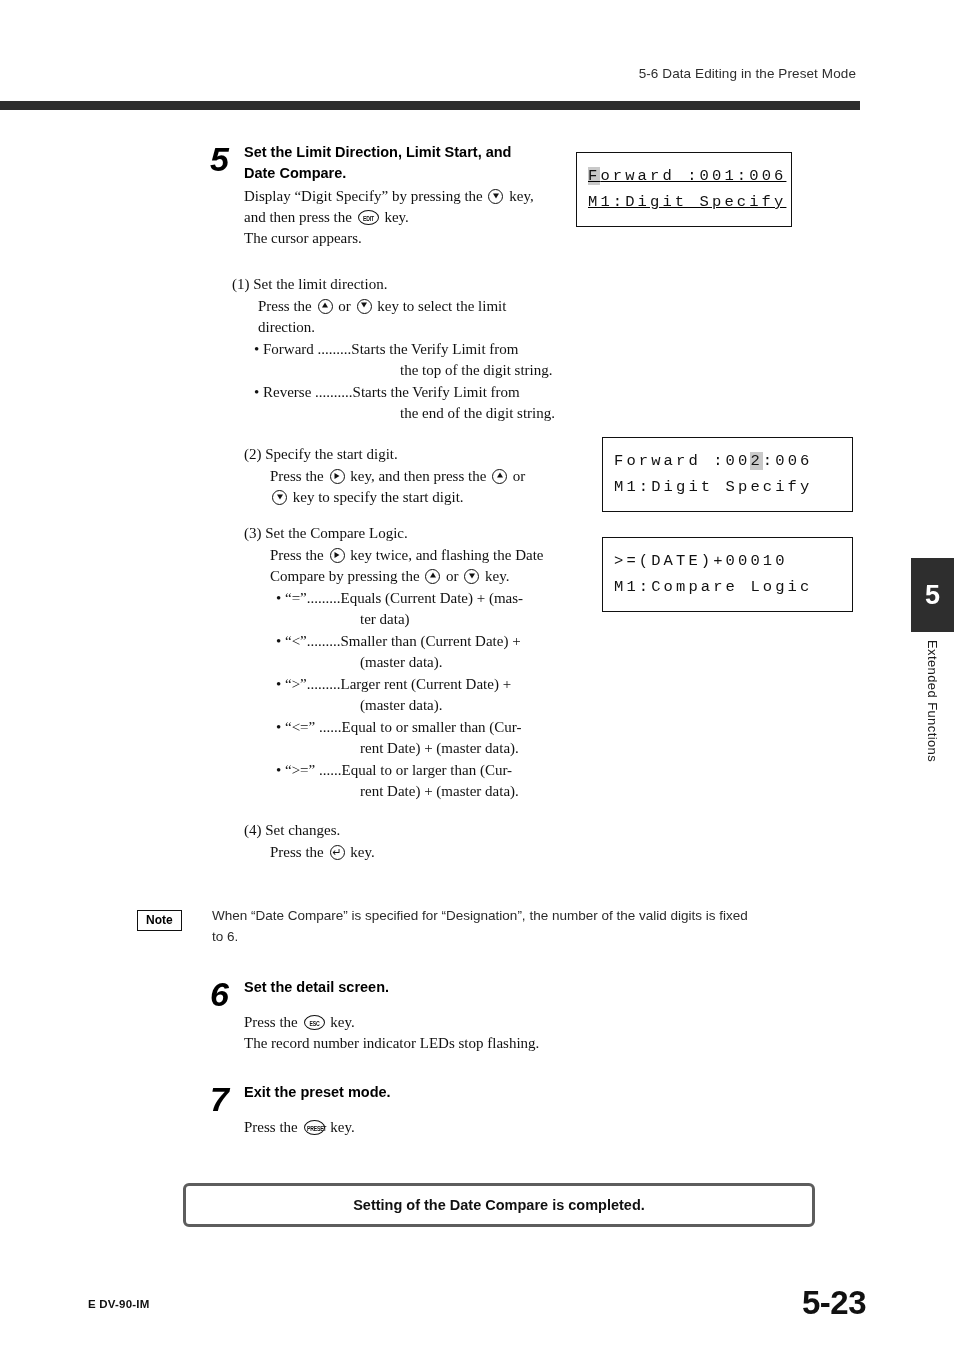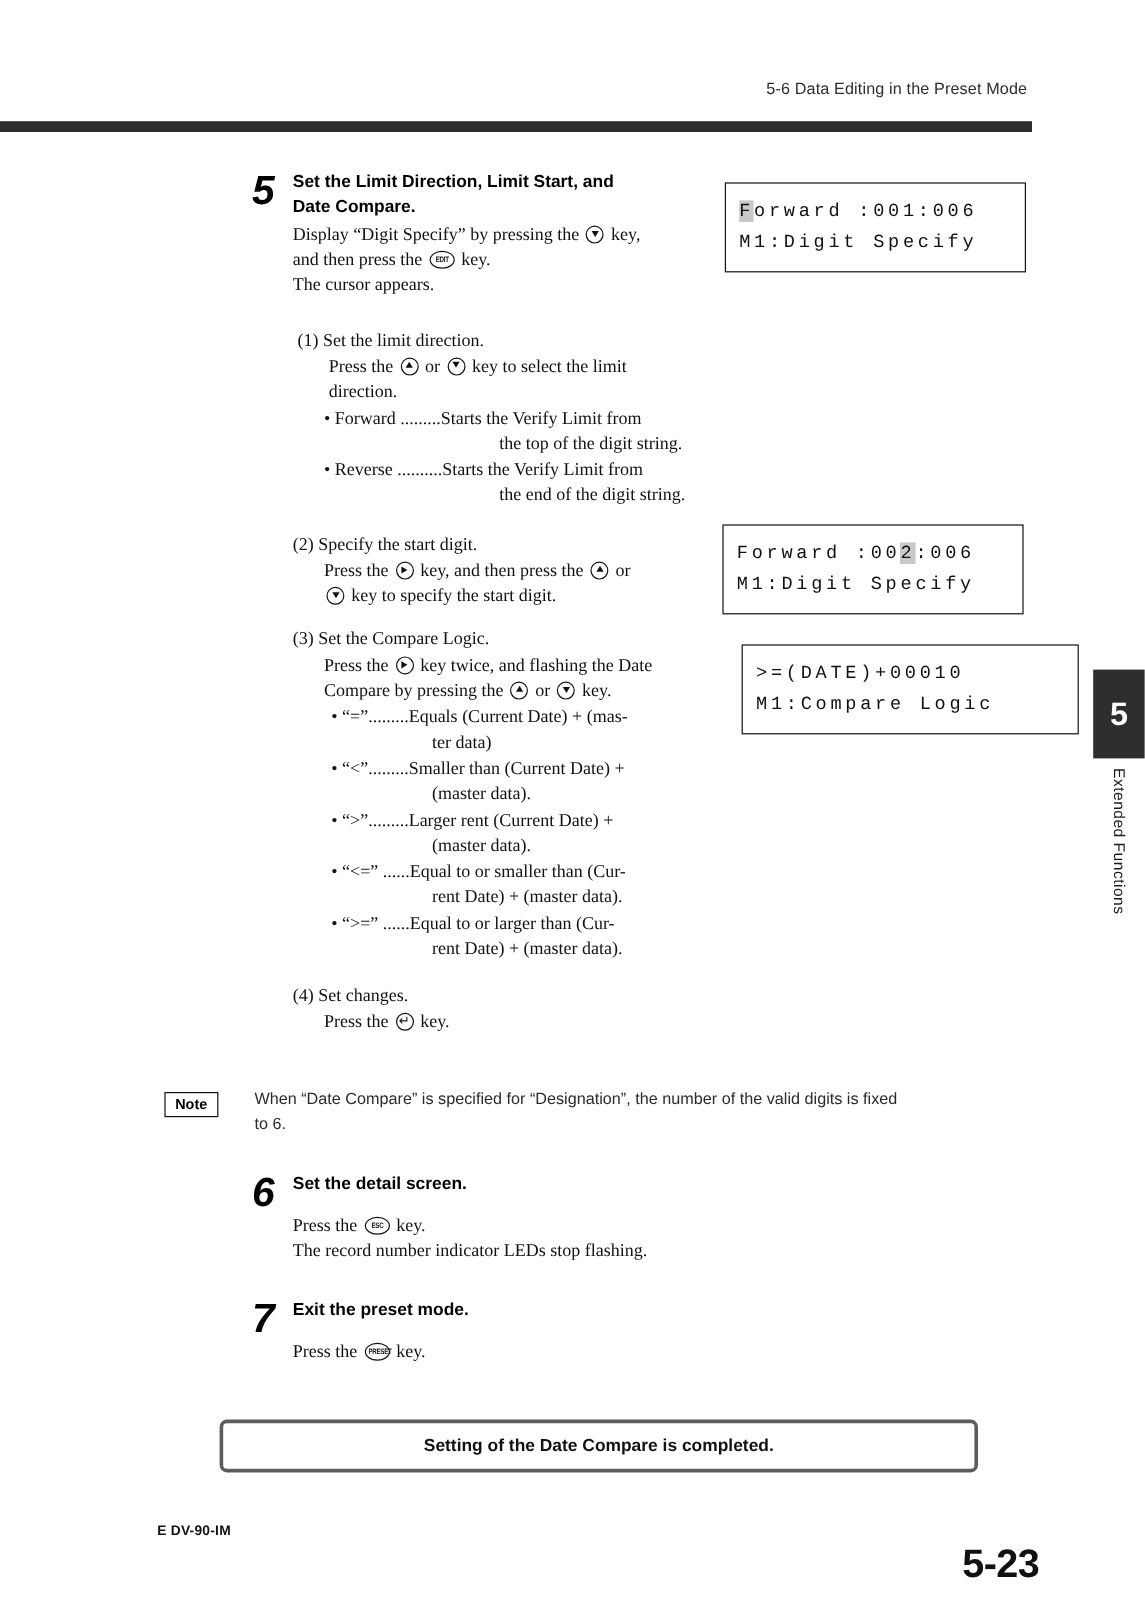--- a/index.html
+++ b/index.html
@@ -134,23 +134,23 @@
   .done-box {
     position: absolute; left: 183px; top: 1183px; width: 632px; height: 44px;
     border: 3.2px solid #5d5d5d; border-radius: 6px; background: #fff;
     display: flex; align-items: center; justify-content: center;
     font-family: "Liberation Sans", sans-serif; font-weight: bold;
     font-size: 14.5px; color: #111;
   }
 
   
   .footer-left {
-    position: absolute; left: 88px; top: 1270px;
+    position: absolute; left: 88px; top: 1298px;
     font-family: "Liberation Sans", sans-serif; font-size: 11.5px;
-    font-weight: bold; color: #111; letter-spacing: 0.2px; margin-left: 43px;
+    font-weight: bold; color: #111; letter-spacing: 0.2px;
   }
   .footer-right {
     position: absolute; right: 88px; top: 1284px;
     font-family: "Liberation Sans", sans-serif; font-weight: bold;
     font-size: 33px; color: #111; letter-spacing: -0.5px;
   }
 </style>
 </head>
 <body>
 
@@ -182,21 +182,21 @@
         <span>and then press the</span>
         <span class="keyicon wide">
           <span class="txt">EDIT</span>
         </span>
         <span>key.</span>
       </div>
       <div class="step-body">The cursor appears.</div>
     </div>
   </div>
 
-  <div class="sub" style="left:248px; top:274px; width:350px;">
+  <div class="sub" style="left:232px; top:274px; width:350px;">
     <div>(1) Set the limit direction.</div>
     <div class="sub-ind">
       <span>Press the</span>
       <span class="keyicon">
         <span class="tri tri-up"></span>
       </span>
       <span>or</span>
       <span class="keyicon">
         <span class="tri tri-down"></span>
       </span>
@@ -304,31 +304,31 @@
     <div>(4) Set changes.</div>
     <div class="sub-ind">
       <span>Press the</span>
       <span class="keyicon">
         <span class="ent">↵</span>
       </span>
       <span>key.</span>
     </div>
   </div>
 
-  <div class="lcd" style="left:604px; top:152px; width:251px;">
+  <div class="lcd" style="left:576px; top:152px; width:216px;text-decoration:underline;">
     <div class="lcd-line"><span></span><span class="hl">F</span><span>orward :001:006</span></div>
     <div class="lcd-line">M1:Digit Specify</div>
   </div>
 
   <div class="lcd" style="left:602px; top:437px; width:251px;">
     <div class="lcd-line"><span>Forward :00</span><span class="hl">2</span><span>:006</span></div>
     <div class="lcd-line">M1:Digit Specify</div>
   </div>
 
-  <div class="lcd" style="left:602px; top:537px; width:281px;margin-left:16px;">
+  <div class="lcd" style="left:602px; top:537px; width:251px;">
     <div class="lcd-line"><span>&gt;=(DATE)+00010</span><span class="hl"></span><span></span></div>
     <div class="lcd-line">M1:Compare Logic</div>
   </div>
 
   <div class="note-badge" style="left:137px; top:910px;">Note</div>
   <div class="note-text" style="left:212px; top:905px; width:645px;">
     <div>When “Date Compare” is specified for “Designation”, the number of the valid digits is fixed</div>
     <div>to 6.</div>
   </div>
 

